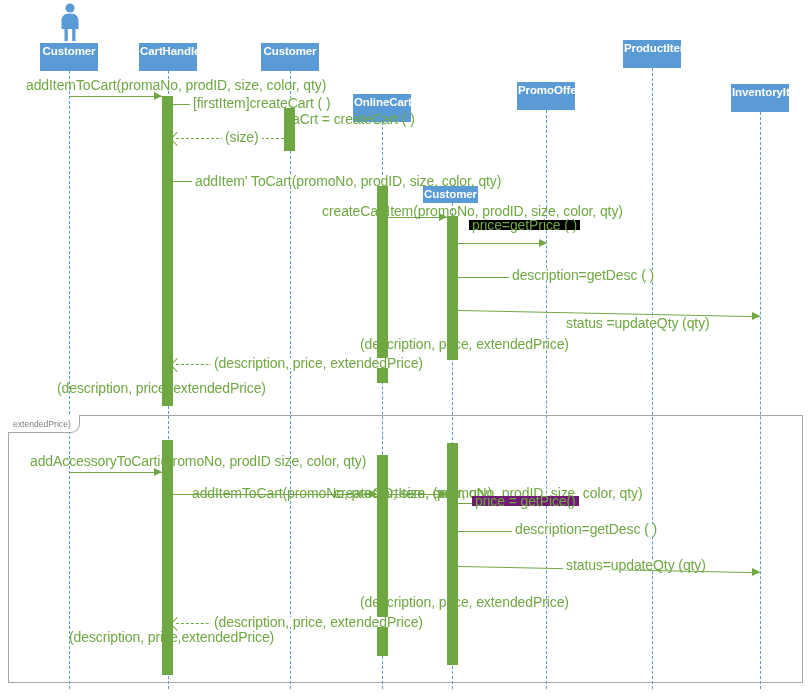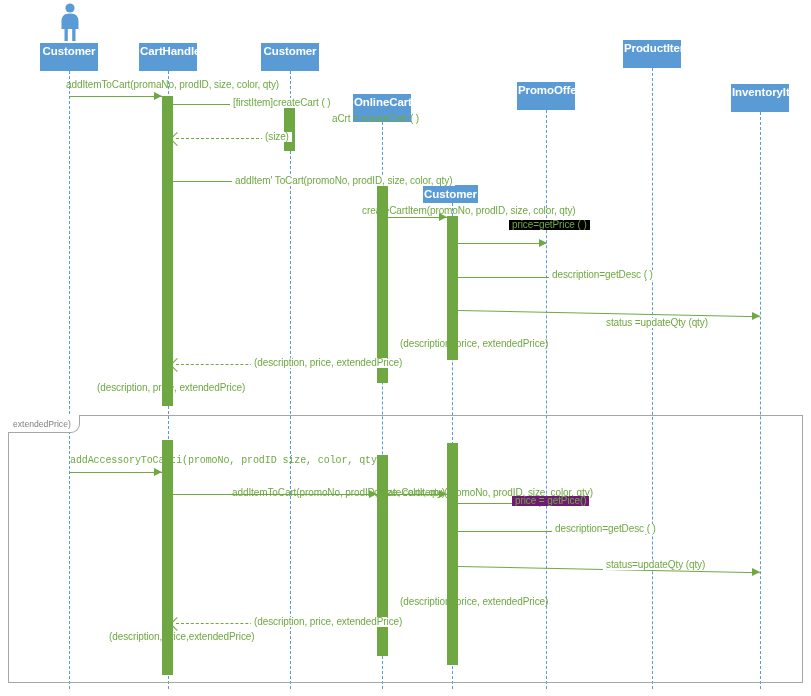--- a/index.html
+++ b/index.html
@@ -67,25 +67,24 @@
   .arrowopen {
     position: absolute;
     width: 9px; height: 9px;
     border-left: 1.3px solid #6FA843;
     border-bottom: 1.3px solid #6FA843;
     transform: rotate(45deg);
   }
   .lbl {
     position: absolute;
     color: #6FA843;
-    font-size: 10px;
+    font-size: 14px;
     white-space: nowrap;
     line-height: 10px;
     letter-spacing: -0.1px;
-    margin-left: 40px;
   }
   
   .fragment {
     position: absolute;
     border: 1.2px solid #A6A6A6;
     box-sizing: border-box;
     background: transparent;
   }
   .fragment-tab {
     position: absolute;
@@ -187,21 +186,21 @@
   <div class="lbl" style="left:211px; top:358px; background:#fff; padding:0 3px;">(description, price, extendedPrice)</div>
 
   <div class="lbl" style="left:57px; top:383px;">(description, price, extendedPrice)</div>
 
   <div class="act" style="left:162px; top:440px; height:235px;"></div>
   <div class="act" style="left:377px; top:455px; height:201px;"></div>
   <div class="act" style="left:447px; top:443px; height:222px;"></div>
 
   <div class="msg" style="left:69px; top:472px; width:93px;"></div>
   <div class="arrowhead" style="left:154px; top:468px;"></div>
-  <div class="lbl" style="left:30px; top:456px;font-family:Liberation Mono, monospace;">addAccessoryToCarti(promoNo, prodID size, color, qty)</div>
+  <div class="lbl" style="left:30px; top:456px;">addAccessoryToCarti(promoNo, prodID size, color, qty)</div>
 
   <div class="msg" style="left:173px; top:494px; width:204px;"></div>
   <div class="arrowhead" style="left:369px; top:490px;"></div>
   <div class="lbl" style="left:192px; top:488px;">addItemToCart(promoNo, prodID, size, color, qty)</div>
 
   <div class="msg" style="left:388px; top:494px; width:59px;"></div>
   <div class="arrowhead" style="left:439px; top:490px;"></div>
   <div class="lbl" style="left:334px; top:488px;">createCartItem.  (promoNo, prodID, size, color, qty)</div>
 
   <div class="msg" style="left:458px; top:503px; width:88px;"></div>

